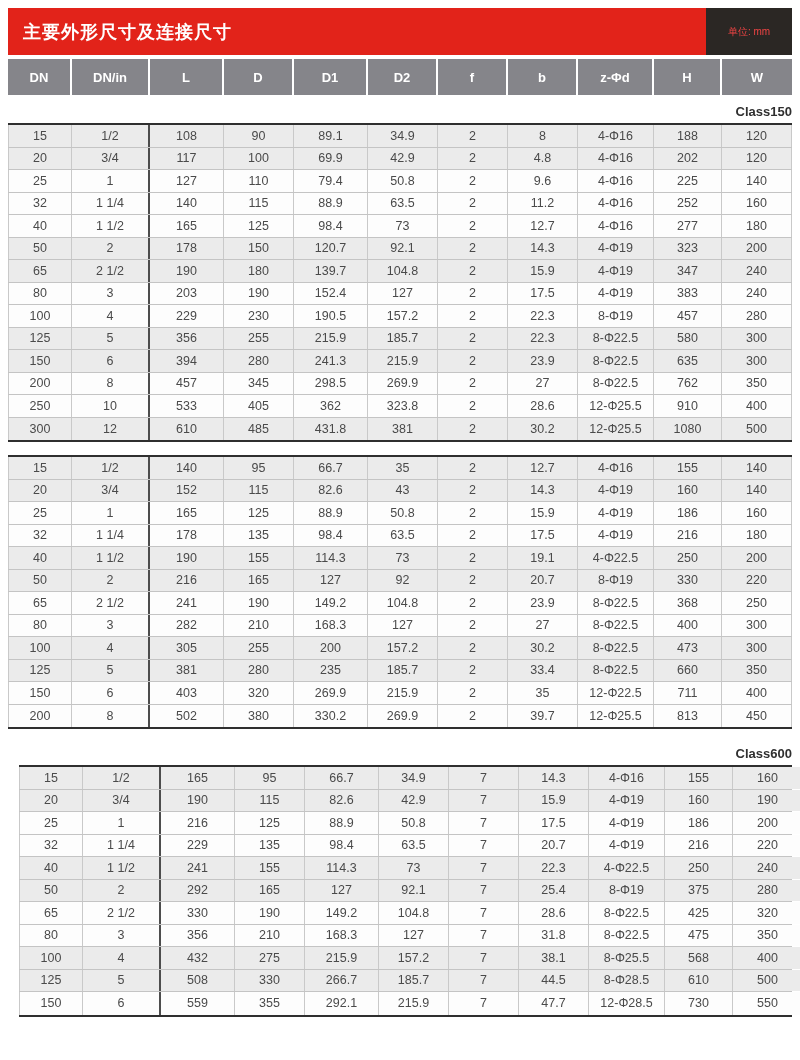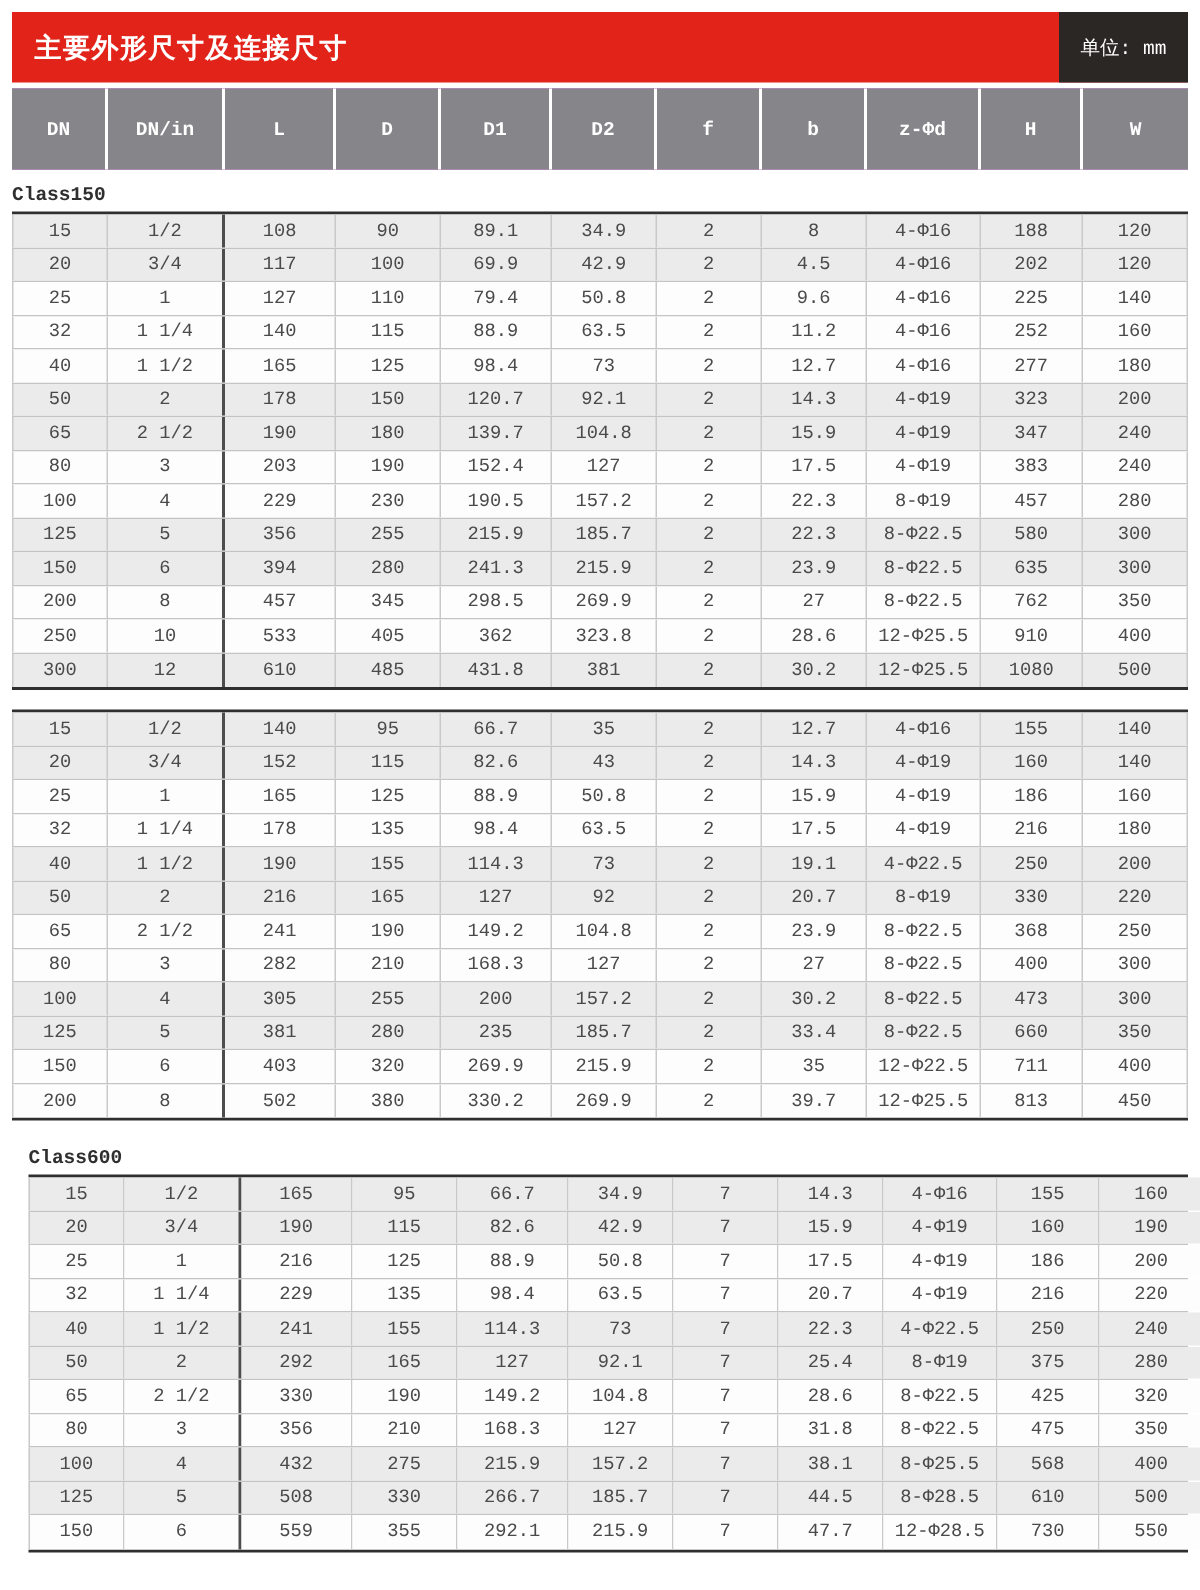--- a/index.html
+++ b/index.html
@@ -3,32 +3,32 @@
 <meta charset="utf-8">
 <style>
   :root{
     --red:#e2231a; --dark:#2b2724; --hdr:#85858a;
     --shade:#ebebeb; --line:#c9c9c9; --rowline:#c4c4c4;
     --thick:#2f2f2f; --divider:#4d4d4d; --txt:#4a4a4a;
   }
   *{box-sizing:border-box;margin:0;padding:0;}
   html,body{width:800px;height:1060px;background:#fff;overflow:hidden;}
   body{font-family:"Liberation Sans","DejaVu Sans",sans-serif;}
-  .page{width:784px;margin:8px auto 0;font-family:Liberation Mono, monospace;}
+  .page{width:784px;margin:8px auto 0;}
   .banner{height:47px;background:var(--red);display:flex;align-items:stretch;justify-content:space-between;}
   .banner-title{color:#fff;font-size:18px;font-weight:bold;align-self:center;padding-left:15px;letter-spacing:1px;}
-  .unit-badge{width:86px;background:var(--dark);color:#ffffff;font-size:13px;display:flex;align-items:center;justify-content:center;}
+  .unit-badge{width:86px;background:var(--dark);color:#ef4444;font-size:10px;display:flex;align-items:center;justify-content:center;}
   .grid-row{display:grid;grid-template-columns:64px 78px 74px 70px 74px 70px 70px 70px 76px 68px 70px;}
-  .col-header{margin-top:4px;height:54px;background:#a21caf;}
+  .col-header{margin-top:4px;height:36px;background:#0f172a;}
   .hcell{background:var(--hdr);color:#fff;font-size:13px;font-weight:bold;display:flex;align-items:center;justify-content:center;border-right:2px solid #fff;}
   .hcell:last-child{border-right:none;}
   #table-root{margin-top:5px;}
   .section{margin-bottom:13px;}
   .section:last-child{margin-bottom:0;padding-left:11px;}
-  .section-label{height:23px;line-height:23px;text-align:left;color:#2f2f2f;font-size:13px;font-weight:600;}
+  .section-label{height:23px;line-height:23px;text-align:right;color:#2f2f2f;font-size:13px;font-weight:600;}
   .section-body{border-top:2px solid var(--thick);border-bottom:2px solid var(--thick);}
   .row{height:22.5px;border-bottom:1px solid var(--rowline);text-align:center;}
   .section-body .row:last-child{border-bottom:none;}
   .row.shaded .cell{background:var(--shade);}
   .cell{color:var(--txt);font-size:12.5px;display:flex;align-items:center;justify-content:center;border-right:1px solid var(--line);background:#fdfdfd;}
   .cell:first-child{border-left:1px solid var(--line);}
   .cell:nth-child(2){border-right:2px solid var(--divider);}
   .cell:last-child{border-right:1px solid var(--line);}
 </style>
 </head>
@@ -70,21 +70,21 @@
             <div class="cell">120</div>
           </div>
           <div class="row grid-row shaded">
             <div class="cell">20</div>
             <div class="cell">3/4</div>
             <div class="cell">117</div>
             <div class="cell">100</div>
             <div class="cell">69.9</div>
             <div class="cell">42.9</div>
             <div class="cell">2</div>
-            <div class="cell">4.5</div>
+            <div class="cell">4.8</div>
             <div class="cell">4-Φ16</div>
             <div class="cell">202</div>
             <div class="cell">120</div>
           </div>
           <div class="row grid-row">
             <div class="cell">25</div>
             <div class="cell">1</div>
             <div class="cell">127</div>
             <div class="cell">110</div>
             <div class="cell">79.4</div>

